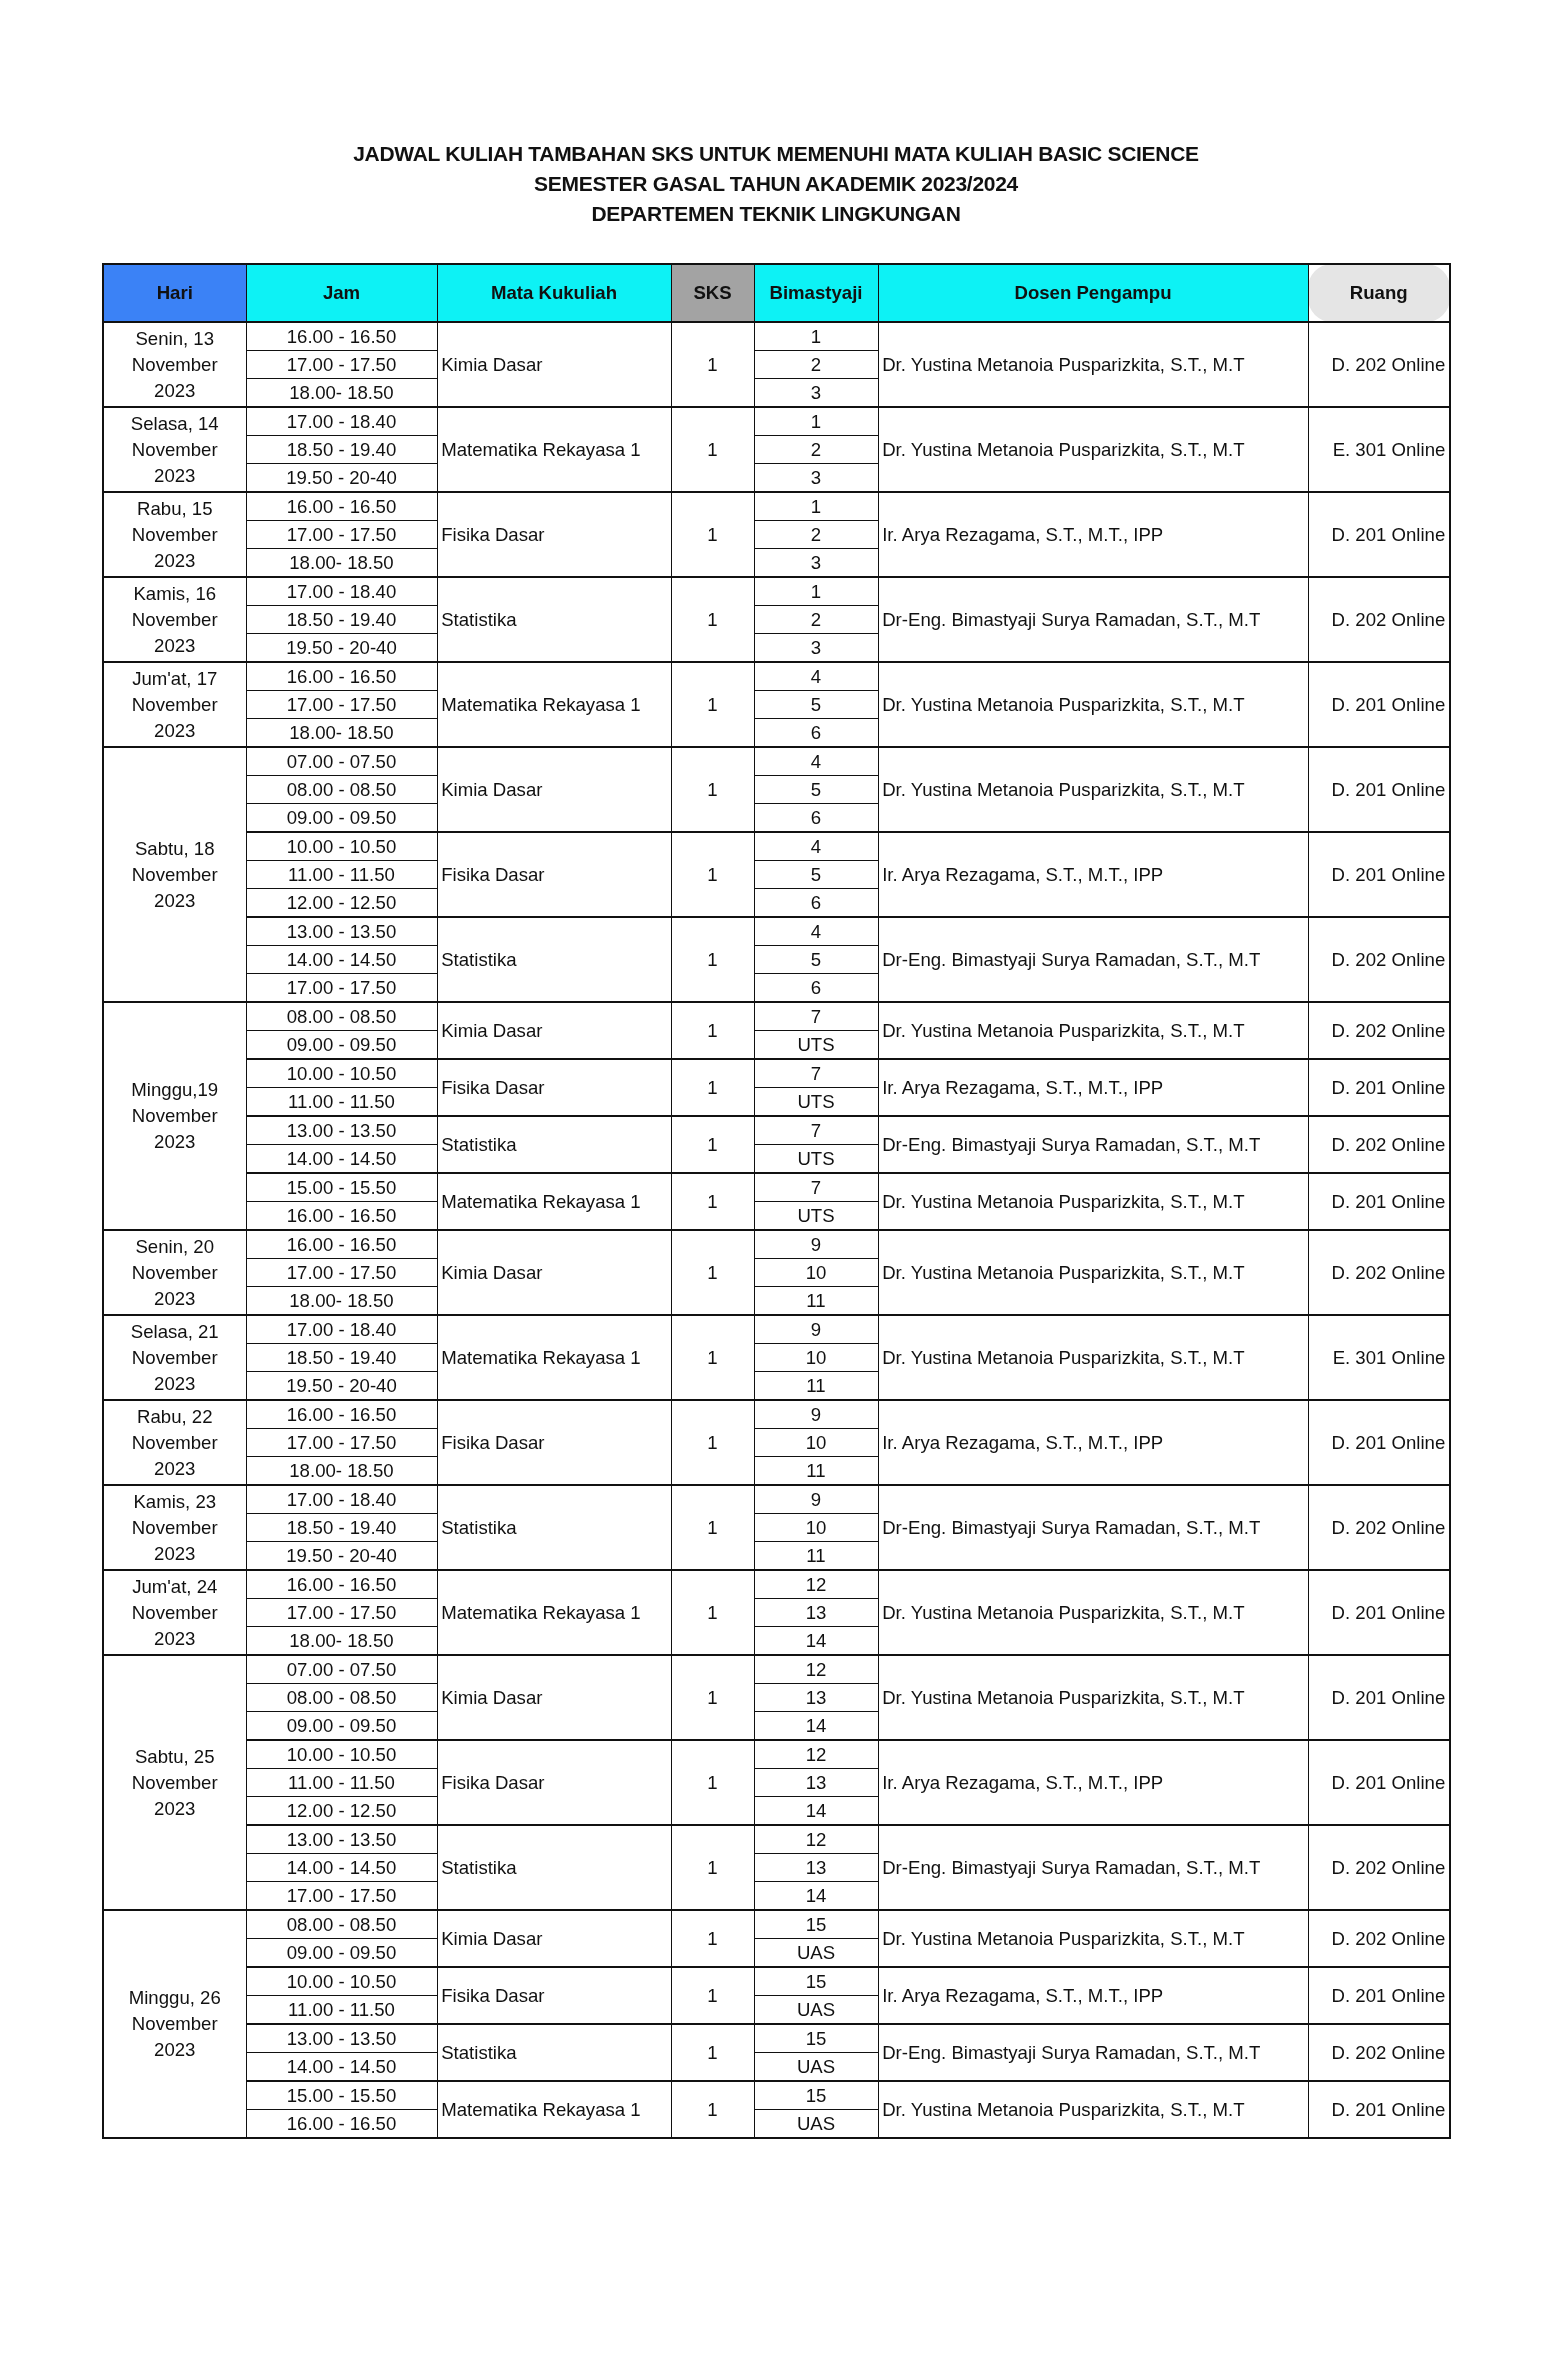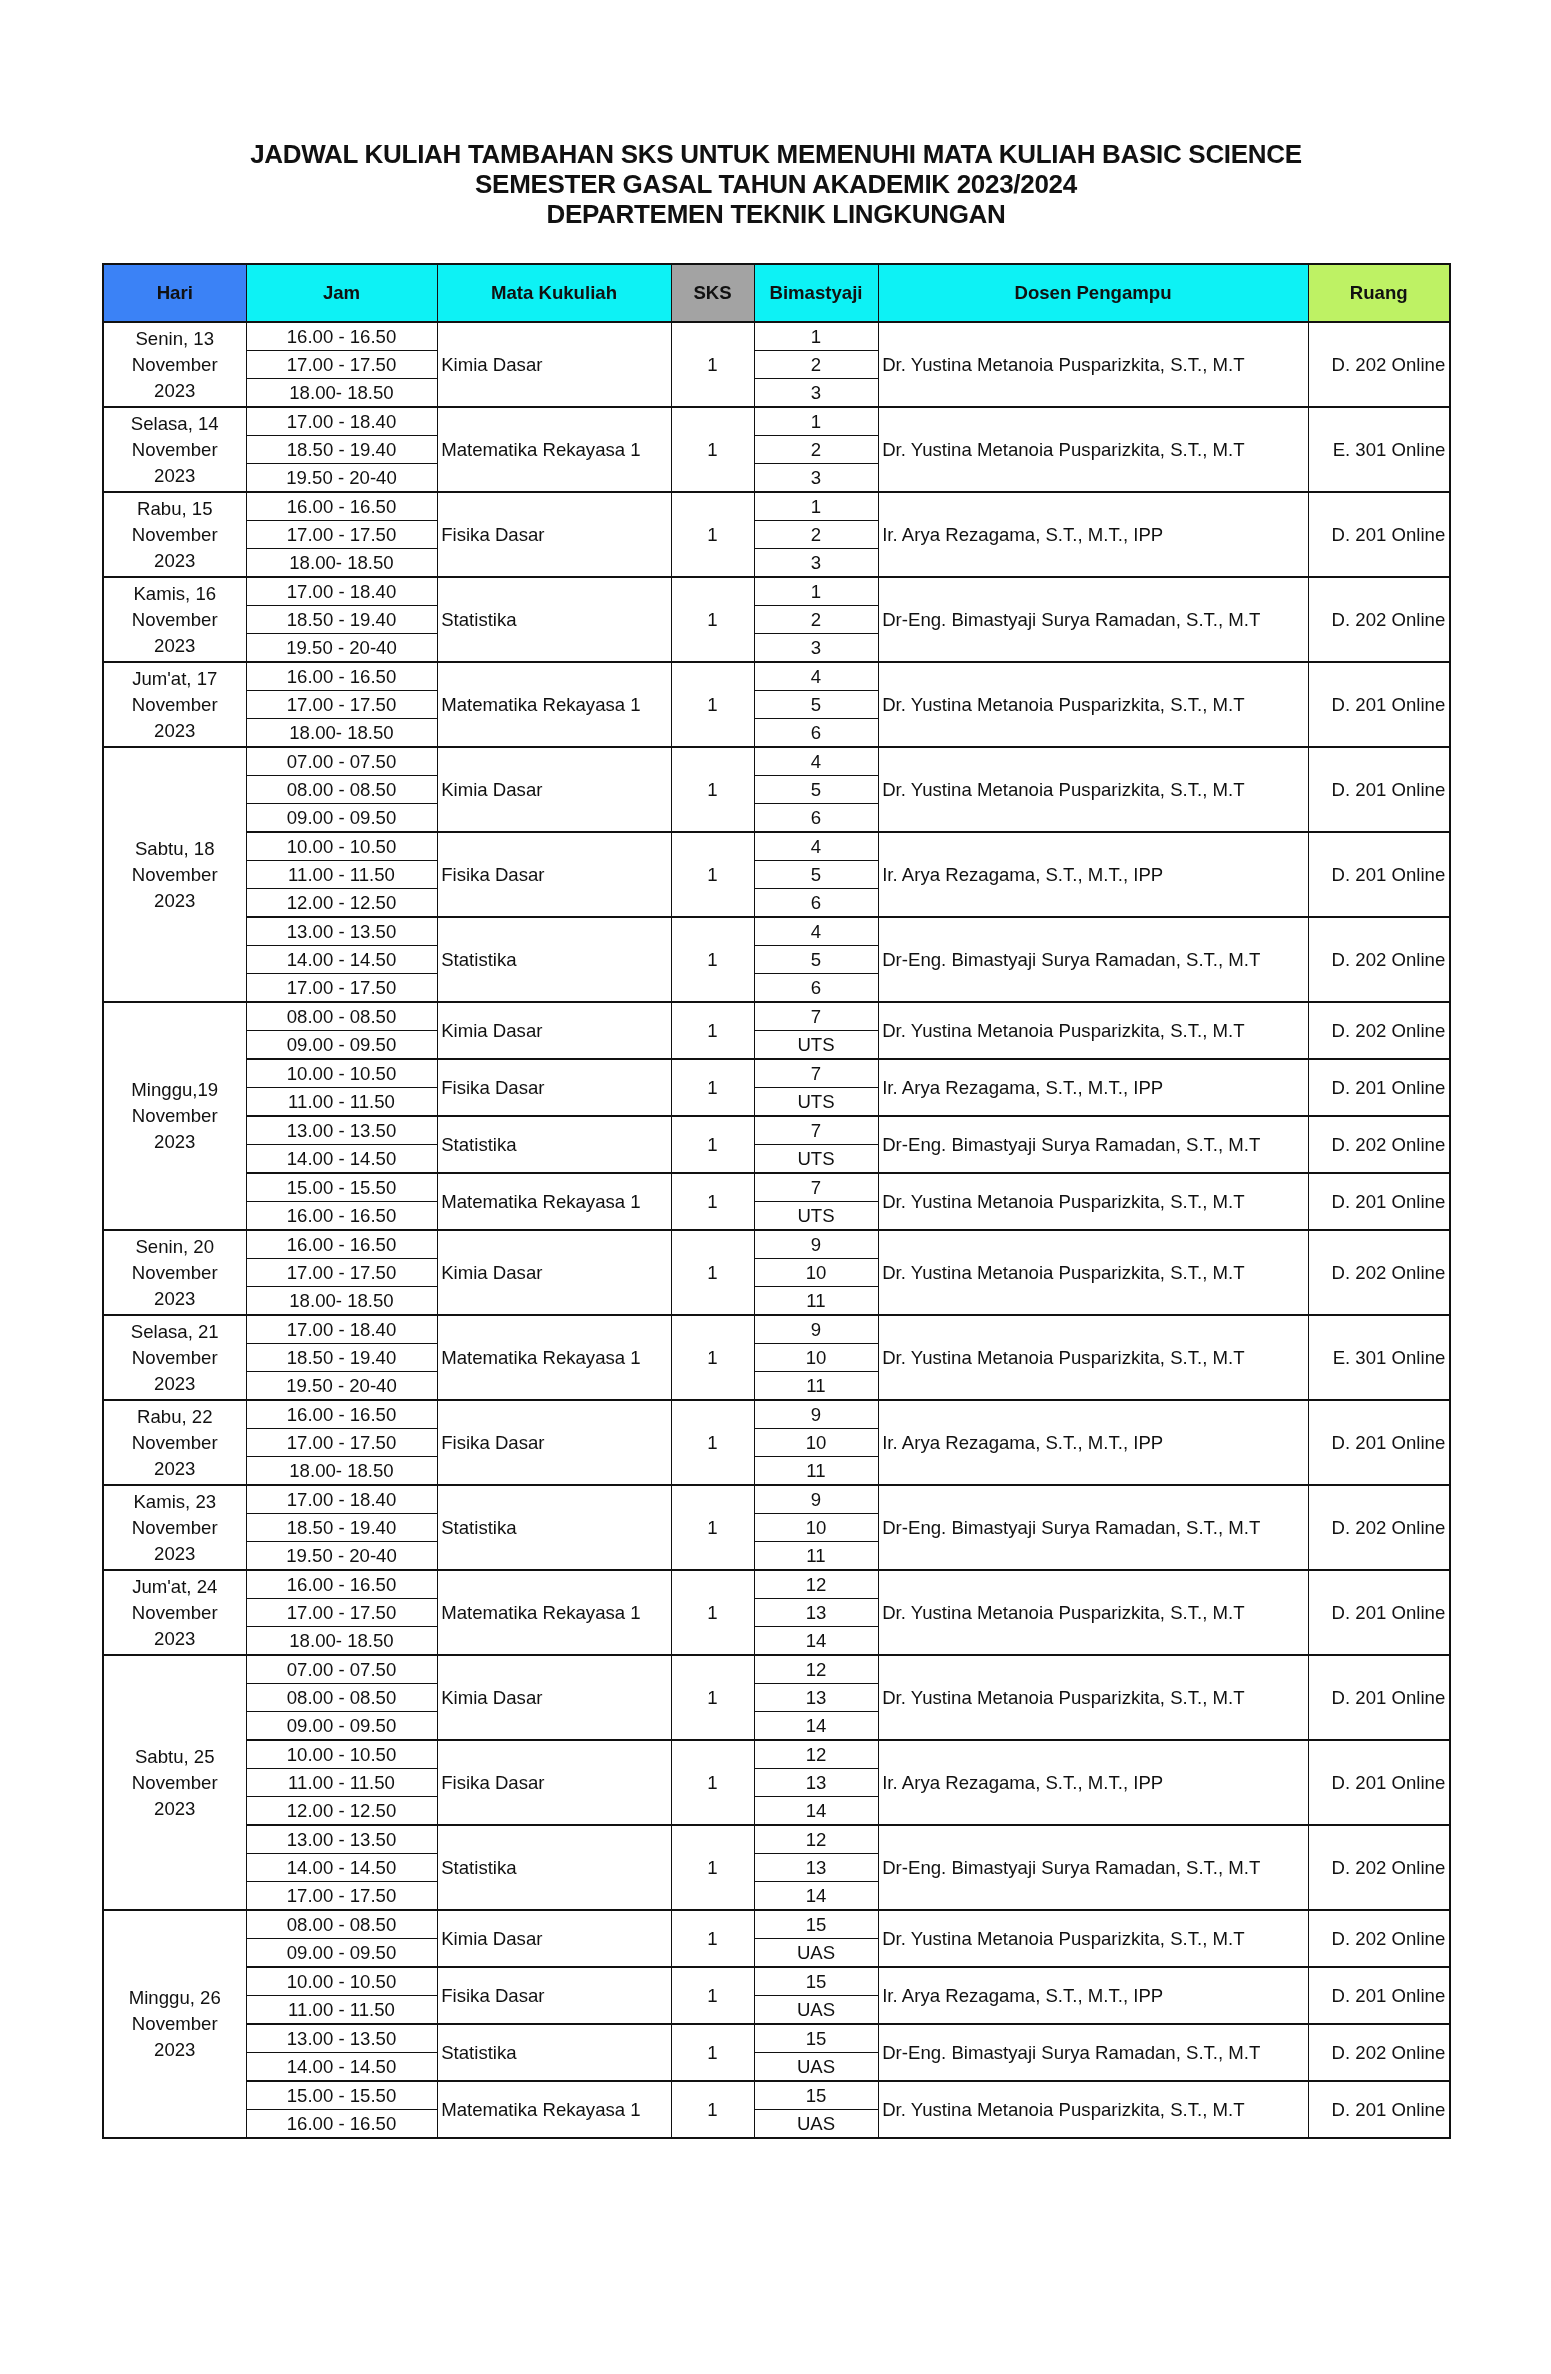--- a/index.html
+++ b/index.html
@@ -1,18 +1,18 @@
 <!DOCTYPE html>
 <html style="font-size:15px"><head>
 <meta charset="utf-8">
 <style>
   html, body { margin: 0; padding: 0; background: #ffffff; }
   body { width: 1552px; height: 2375px; position: relative; font-family: "Liberation Sans", "DejaVu Sans", sans-serif; color: #111; }
   .titles { position: absolute; left: 0; top: 139px; width: 1552px; text-align: center; }
-  .titles div { font-weight: bold; font-size: 26px; line-height: 30px; letter-spacing: -0.3px; }
+  .titles div { font-weight: bold; font-size: 21px; line-height: 30px; letter-spacing: -0.3px; }
   table.sched {
     position: absolute; left: 102px; top: 263px;
     width: 1348px; border-collapse: collapse; table-layout: fixed;
     border: 2.8px solid #111;
   }
   table.sched th, table.sched td {
     border: 1.9px solid #111; padding: 0 3.7px; font-size: 18.6px; line-height: 26px;
     overflow: hidden; white-space: nowrap;
   }
   table.sched th {
@@ -51,21 +51,21 @@
     <col style="width:142px">
   </colgroup>
   <thead>
     <tr>
       <th style="background: #3b82f6;">Hari</th>
       <th style="background: rgb(13, 242, 245);">Jam</th>
       <th style="background: rgb(13, 242, 245);">Mata Kukuliah</th>
       <th style="background: #a3a3a3;">SKS</th>
       <th style="background: rgb(13, 242, 245);">Bimastyaji</th>
       <th style="background: rgb(13, 242, 245);">Dosen Pengampu</th>
-      <th style="background: #bef264;">Ruang</th>
+      <th style="background: #e5e5e5; border-radius: 24px;">Ruang</th>
     </tr>
   </thead>
   <tbody id="sched-body">
       <tr class="group-start">
         <td class="day" rowspan="3">
           <div>Senin, 13</div>
           <div>November</div>
           <div>2023</div>
         </td>
         <td class="jam">16.00 - 16.50</td>

